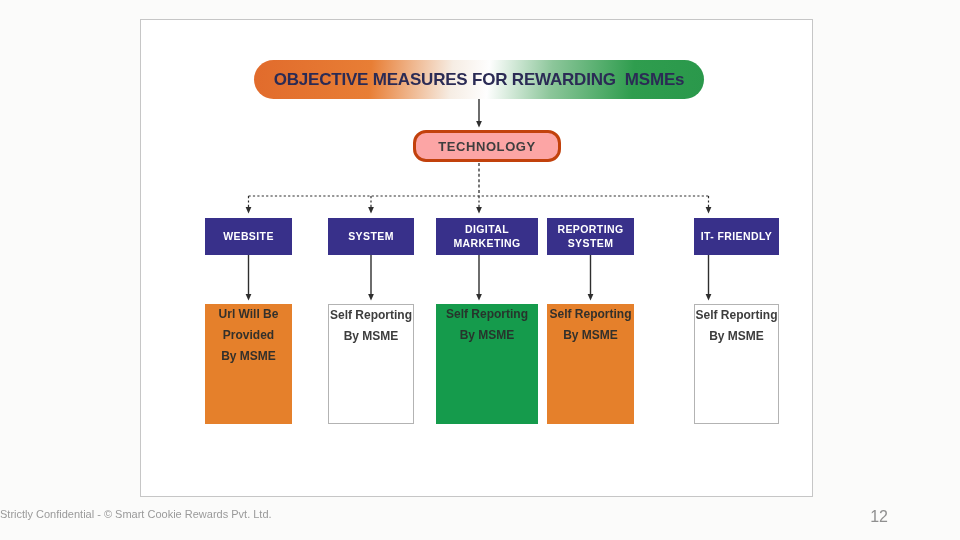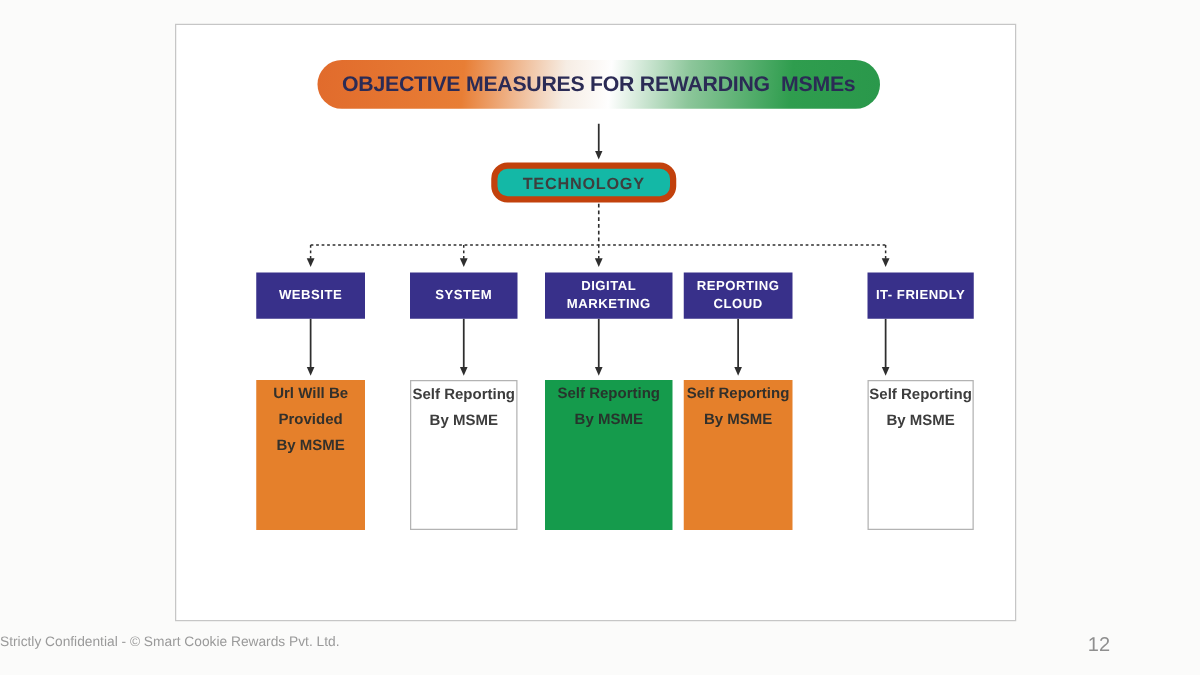--- a/index.html
+++ b/index.html
@@ -11,37 +11,37 @@
     overflow:hidden;
   }
   .canvas { position:absolute; left:0; top:0; width:960px; height:540px; }
 
   .slide {
     position:absolute; left:140px; top:19px; width:673px; height:478px;
     background:#ffffff; border:1px solid #c6c6c6;
   }
 
   .banner {
-    position:absolute; left:113px; top:28px; width:450px; height:39px;
+    position:absolute; left:113px; top:40px; width:450px; height:39px;
     border-radius:20px;
     background:linear-gradient(95deg,
       #e16b2c 0%, #e87e35 26%, #f6ede4 44%, #fefefe 52%,
       #8cc69a 66%, #2f9d4e 84%, #2a984b 100%);
     display:flex; align-items:center; justify-content:center;
   }
   .banner-title {
     font-size:17px; font-weight:700; letter-spacing:-0.2px;
     color:#2b2b55; white-space:pre;
   }
 
   .connectors { position:absolute; left:0; top:0; width:673px; height:478px; pointer-events:none; }
 
   .tech-node {
-    position:absolute; left:252px; top:110px; width:148px; height:32px;
-    background:#14b8a6; border:5px solid #c2410c; border-radius:13px;
+    position:absolute; left:272px; top:110px; width:148px; height:32px;
+    background:#fca5a5; border:3px solid #c2410c; border-radius:13px;
     display:flex; align-items:center; justify-content:center;
   }
   .tech-label { font-size:13px; font-weight:700; letter-spacing:0.6px; color:#3e3e3e; }
 
   .cat {
     position:absolute; top:198px; height:37px;
     background:#38308a;
     display:flex; align-items:center; justify-content:center;
     text-align:center;
   }
@@ -124,21 +124,21 @@
     </div>
     <div class="cat x2">
       <span class="cat-label">SYSTEM</span>
     </div>
     <div class="cat x3">
       <span class="cat-label">DIGITAL
 MARKETING</span>
     </div>
     <div class="cat x4">
       <span class="cat-label">REPORTING
-CLOUD</span>
+SYSTEM</span>
     </div>
     <div class="cat x5">
       <span class="cat-label">IT- FRIENDLY</span>
     </div>
 
     <div class="detail v-orange x1">
       <span class="detail-text">Url Will Be
 Provided
 By MSME</span>
     </div>

